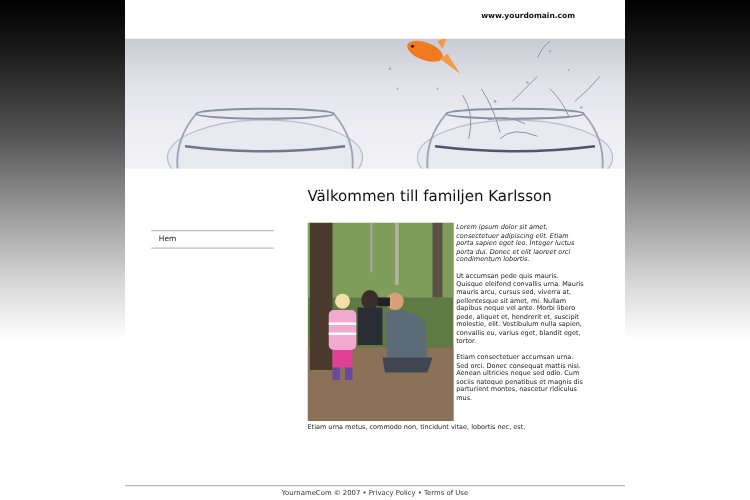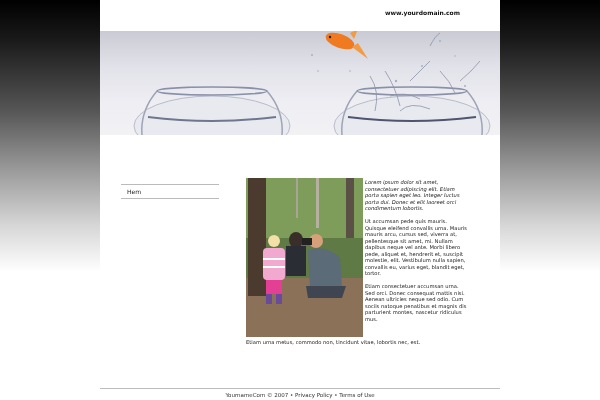--- a/index.html
+++ b/index.html
@@ -84,20 +84,21 @@
         <path d="M250 2 L258 -2 L254 8 Z" fill="#f39a45"></path>
         <circle cx="230" cy="6" r="1.2" fill="#222"></circle>
       </g>
     </svg>
   </div>
 
   <nav class="sidebar-nav">
     <div class="nav-item">Hem</div>
   </nav>
 
+  <h1 class="title" style="margin:0;font-weight:normal;">Välkommen till familjen Karlsson</h1>
 
   <div class="photo">
     <svg width="117" height="159" viewBox="0 0 117 159">
       <rect width="117" height="159" fill="#5f7a45"></rect>
       <rect x="0" y="0" width="117" height="60" fill="#7f9d5a"></rect>
       <rect x="0" y="100" width="117" height="59" fill="#8a7157"></rect>
       <rect x="2" y="0" width="18" height="118" fill="#4b3b2e"></rect>
       <rect x="70" y="0" width="3" height="50" fill="#b6b0a0"></rect>
       <rect x="100" y="0" width="8" height="60" fill="#5a5045"></rect>
       <rect x="50" y="0" width="2" height="40" fill="#a9a596"></rect>

